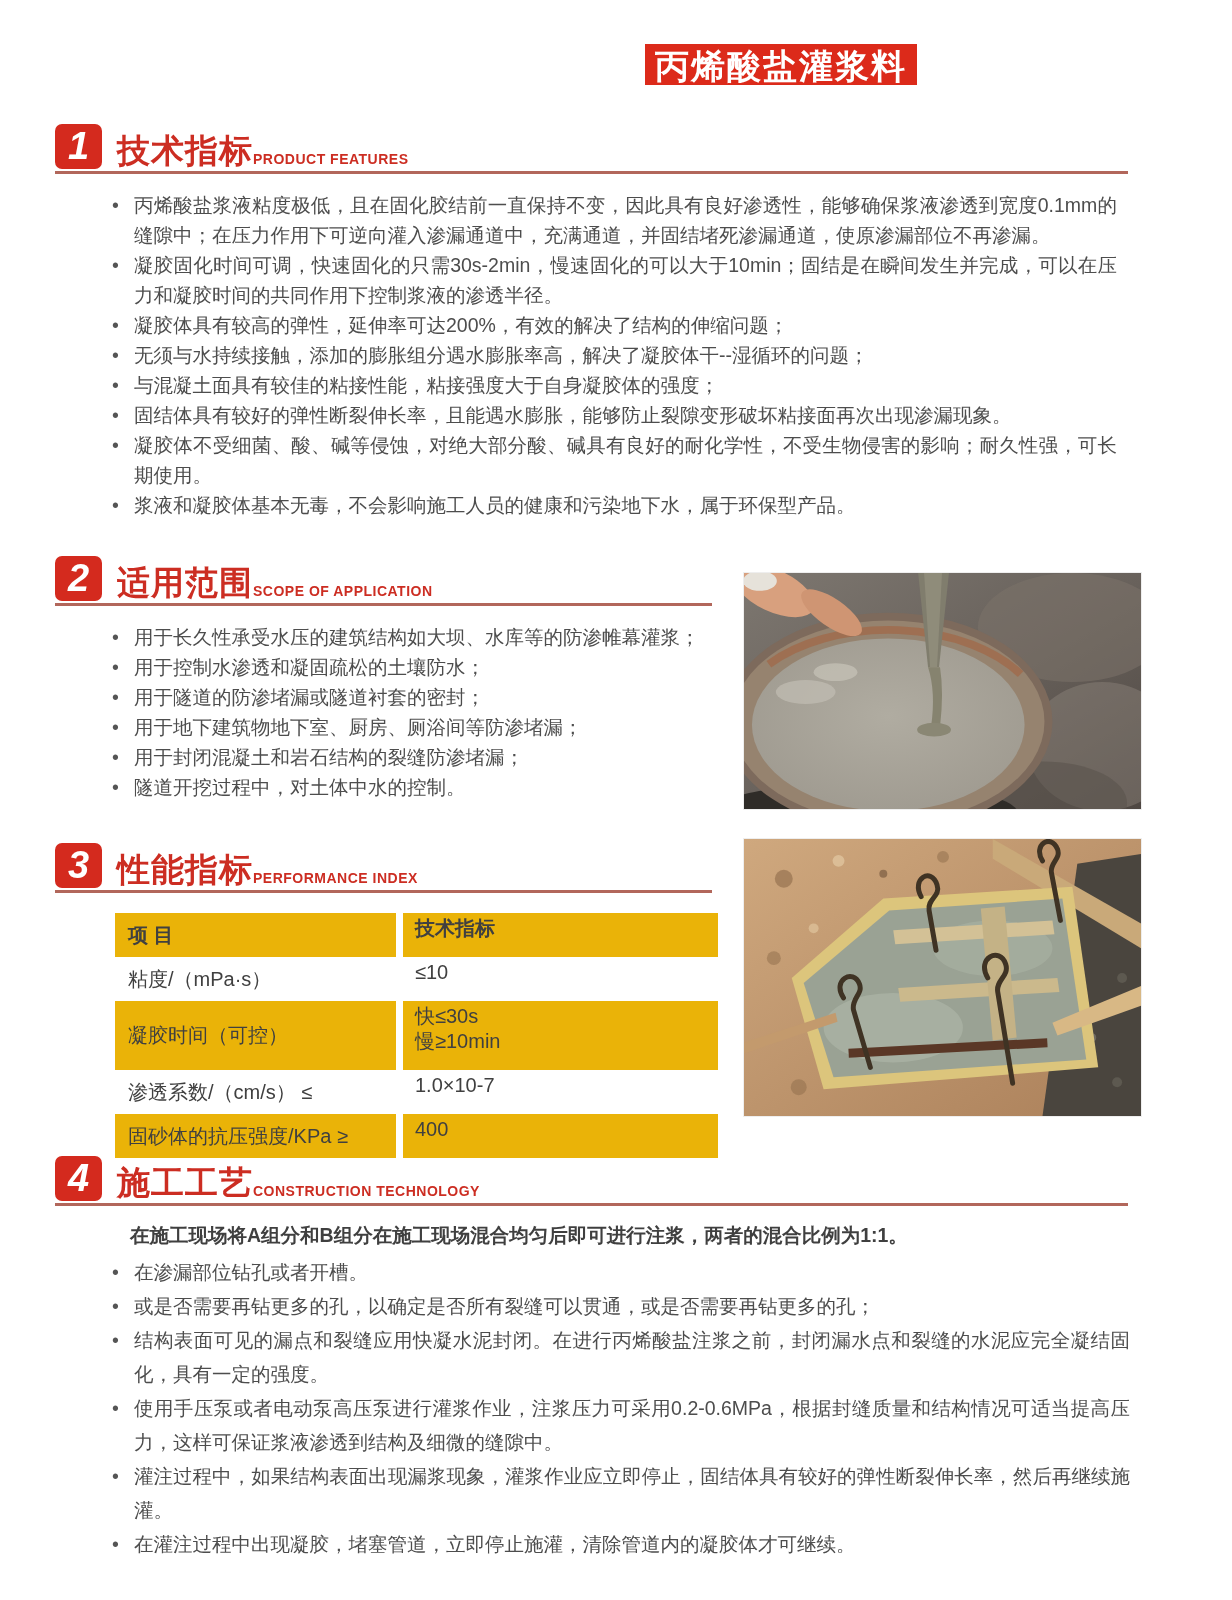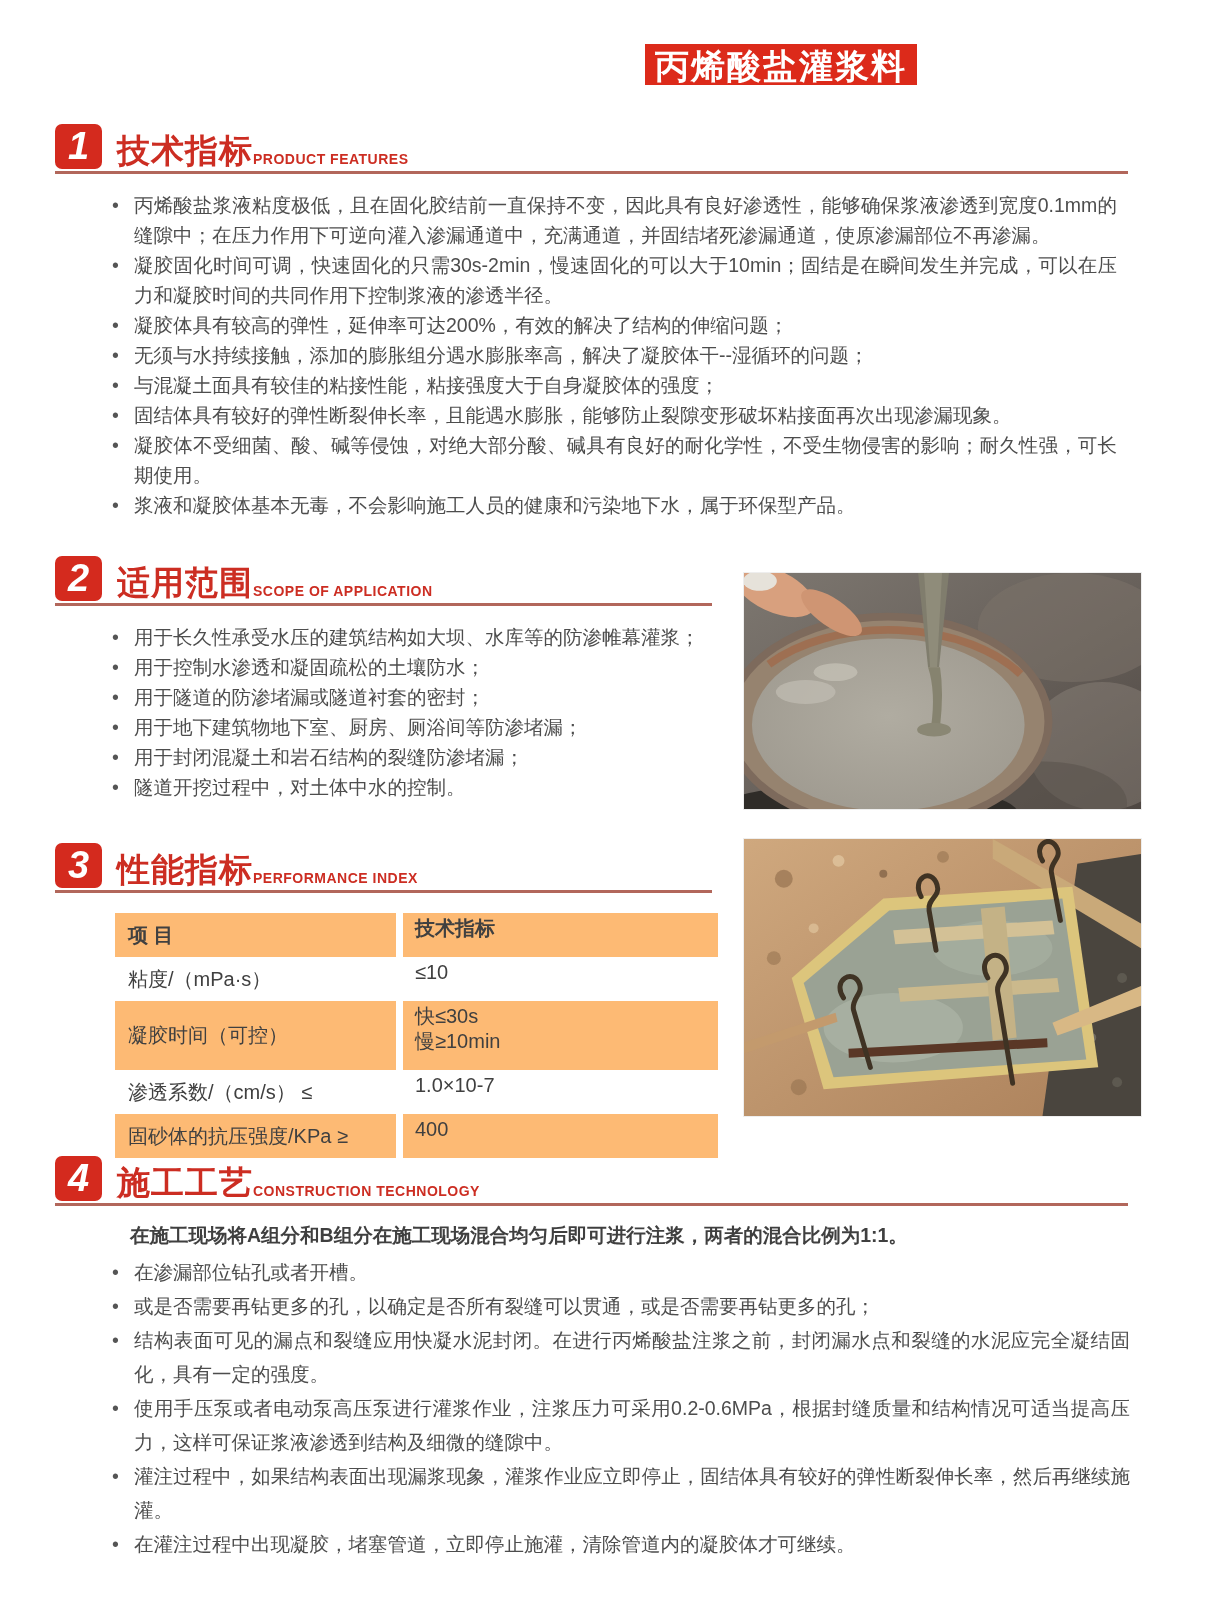--- a/index.html
+++ b/index.html
@@ -50,21 +50,21 @@
     position:absolute;left:130px;top:1220px;width:1000px;
     color:#3f3f3f;font-size:19.5px;font-weight:bold;line-height:30px;
   }
   
   .perf-table{position:absolute;left:115px;top:913px;width:603px;
     font-size:20px;color:#404040;}
   .t-row{display:flex;}
   .t-row .c1{width:268px;padding:3px 0 3px 13px;line-height:25px;}
   .t-row .gap{width:7px;flex:0 0 auto;}
   .t-row .c2{flex:1;padding:3px 0 16px 12px;line-height:25px;}
-  .t-row.shaded .c1,.t-row.shaded .c2{background:#fdba74;}
+  .t-row.shaded .c1,.t-row.shaded .c2{background:#eab308;}
   .t-row.t-head .c1,.t-row.t-head .c2{font-weight:bold;}
   .t-row .c1{display:flex;align-items:center;}
   
   .photo{position:absolute;overflow:hidden;border:1px solid #eeeeee;box-sizing:border-box;}
   .photo svg{display:block;width:100%;height:100%;}
   .photo-mixing{left:743px;top:572px;width:399px;height:238px;}
   .photo-formwork{left:743px;top:838px;width:399px;height:279px;}
 </style>
 </head>
 <body>

